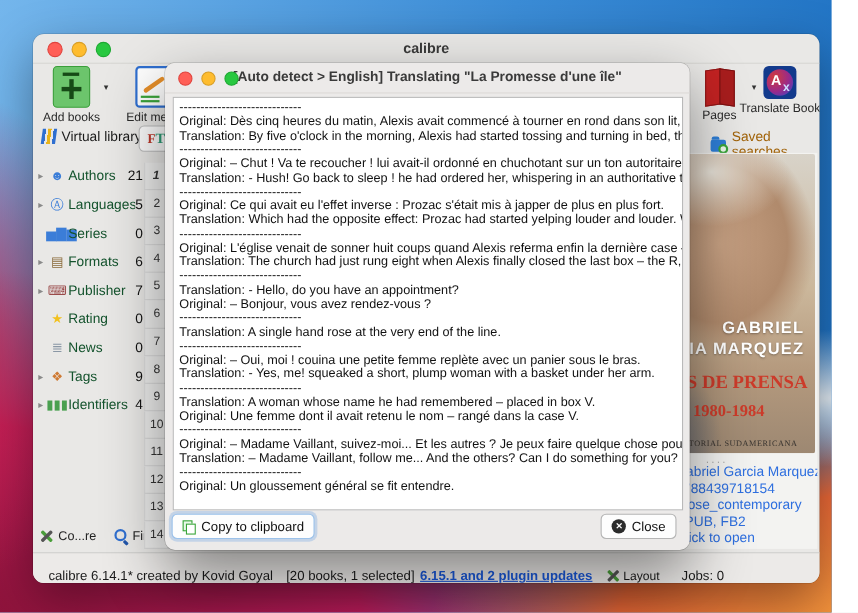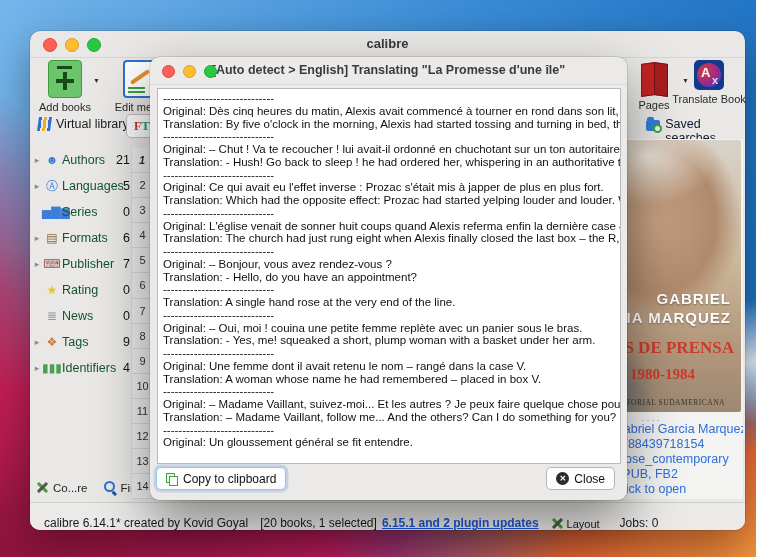--- a/index.html
+++ b/index.html
@@ -49,21 +49,21 @@
   .icon-translate .globe::before{content:"A";position:absolute;left:4px;top:2px;color:#fff;font-weight:bold;font-size:13px;}
   .icon-translate .globe::after{content:"x";position:absolute;right:3px;bottom:1px;color:#cfe0ff;font-weight:bold;font-size:11px;}
   
   .vlib{position:absolute;left:8px;top:86px;display:flex;align-items:center;gap:5px;font-size:12.5px;color:#1a1a1a;}
   .icon-vlib{width:13px;height:14px;transform:skewX(-8deg);
     background:linear-gradient(90deg,#2f6fd0 0 3px,transparent 3px 5px,#e8b31a 5px 8px,transparent 8px 10px,#2f6fd0 10px 13px);}
   .fontbtn{position:absolute;left:96px;top:83px;width:30px;height:22px;background:#fdfdfd;border:1px solid #bdbdbd;border-radius:5px;
     display:flex;align-items:center;justify-content:center;font-family:"Liberation Serif",serif;font-weight:bold;}
   .fontbtn .f{color:#c0392b;font-size:12px;}
   .fontbtn .t{color:#2e9e77;font-size:13px;}
-  .ssearch{position:absolute;left:616px;top:86px;display:flex;align-items:flex-start;gap:5px;font-size:12.5px;color:#0f172a;}
+  .ssearch{position:absolute;left:616px;top:86px;display:flex;align-items:center;gap:5px;font-size:12.5px;color:#a16207;}
   .icon-folder{position:relative;width:16px;height:11px;background:#2f7fd8;border-radius:2px;margin-top:3px;}
   .icon-folder::before{content:"";position:absolute;left:1px;top:-3px;width:7px;height:3px;background:#2f7fd8;border-radius:2px 2px 0 0;}
   .icon-folder::after{content:"";position:absolute;right:-2px;bottom:-2px;width:5px;height:5px;border:2px solid #3aa53a;border-radius:50%;background:#eaf7ea;}
   
   .tb-rows{position:absolute;left:2px;top:116px;width:101px;}
   .tb-row{display:flex;align-items:center;height:26px;}
   .tb-arrow{width:10px;font-size:9px;color:#8a8a8a;text-align:center;}
   .tb-icon{width:20px;text-align:center;font-size:12px;line-height:12px;}
   .tb-label{flex:1;font-size:12.5px;color:#14532d;white-space:nowrap;overflow:hidden;}
   .tb-count{font-size:12.5px;color:#111;margin-right:3px;}
@@ -346,40 +346,40 @@
         <div class="log-line">Translation: Which had the opposite effect: Prozac had started yelping louder and louder. When</div>
 
         <div class="log-line">-----------------------------</div>
 
         <div class="log-line">Original: L'église venait de sonner huit coups quand Alexis referma enfin la dernière case –</div>
 
         <div class="log-line">Translation: The church had just rung eight when Alexis finally closed the last box – the R, for de</div>
 
         <div class="log-line">-----------------------------</div>
 
+        <div class="log-line">Translation: - Hello, do you have an appointment?</div>
+
         <div class="log-line">Original: – Bonjour, vous avez rendez-vous ?</div>
 
-        <div class="log-line">Translation: - Hello, do you have an appointment?</div>
-
         <div class="log-line">-----------------------------</div>
 
 
         <div class="log-line">Translation: A single hand rose at the very end of the line.</div>
 
         <div class="log-line">-----------------------------</div>
 
         <div class="log-line">Original: – Oui, moi ! couina une petite femme replète avec un panier sous le bras.</div>
 
         <div class="log-line">Translation: - Yes, me! squeaked a short, plump woman with a basket under her arm.</div>
 
         <div class="log-line">-----------------------------</div>
 
+        <div class="log-line">Translation: A woman whose name he had remembered – placed in box V.</div>
+
         <div class="log-line">Original: Une femme dont il avait retenu le nom – rangé dans la case V.</div>
-
-        <div class="log-line">Translation: A woman whose name he had remembered – placed in box V.</div>
 
         <div class="log-line">-----------------------------</div>
 
         <div class="log-line">Original: – Madame Vaillant, suivez-moi... Et les autres ? Je peux faire quelque chose pour vous ?</div>
 
         <div class="log-line">Translation: – Madame Vaillant, follow me... And the others? Can I do something for you?</div>
 
         <div class="log-line">-----------------------------</div>
 
         <div class="log-line">Original: Un gloussement général se fit entendre.</div>

